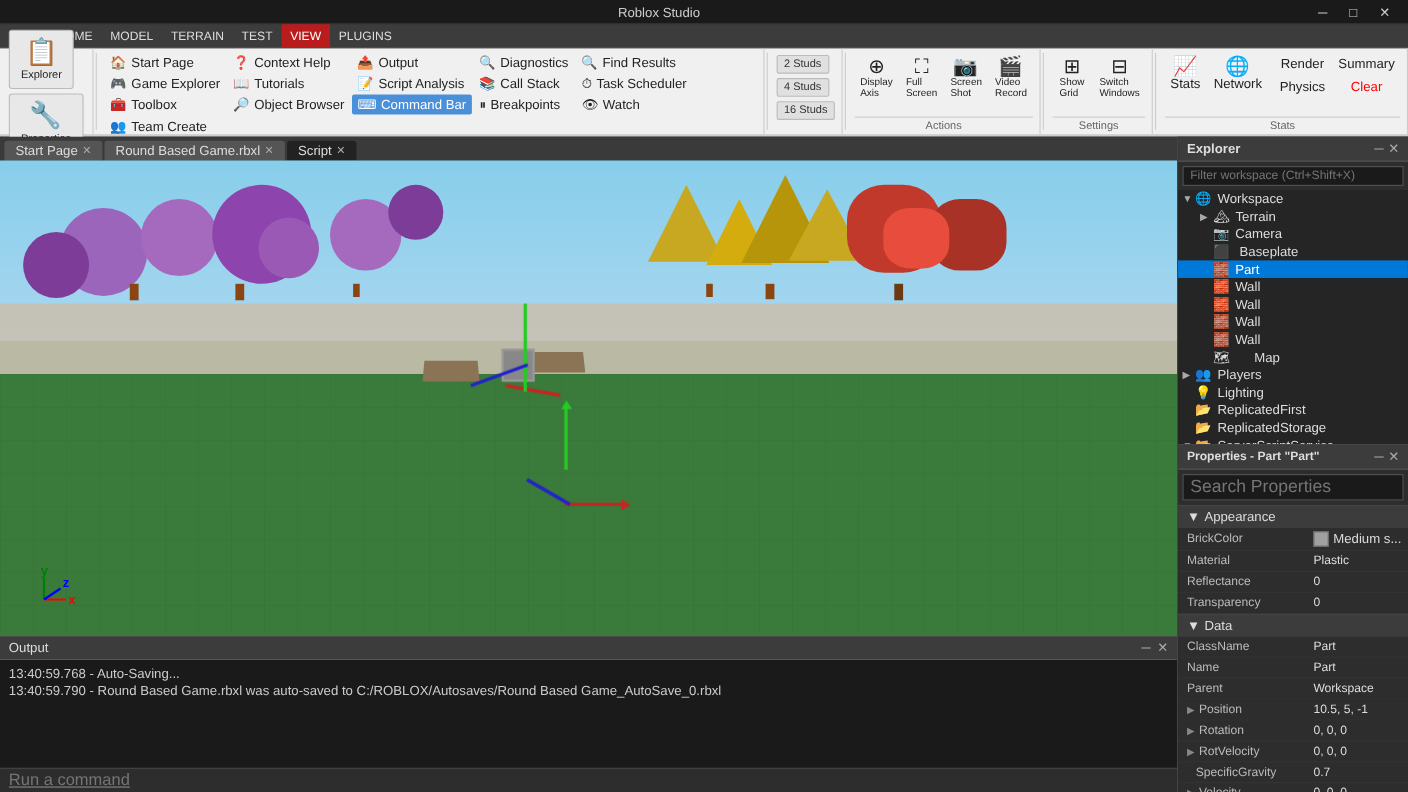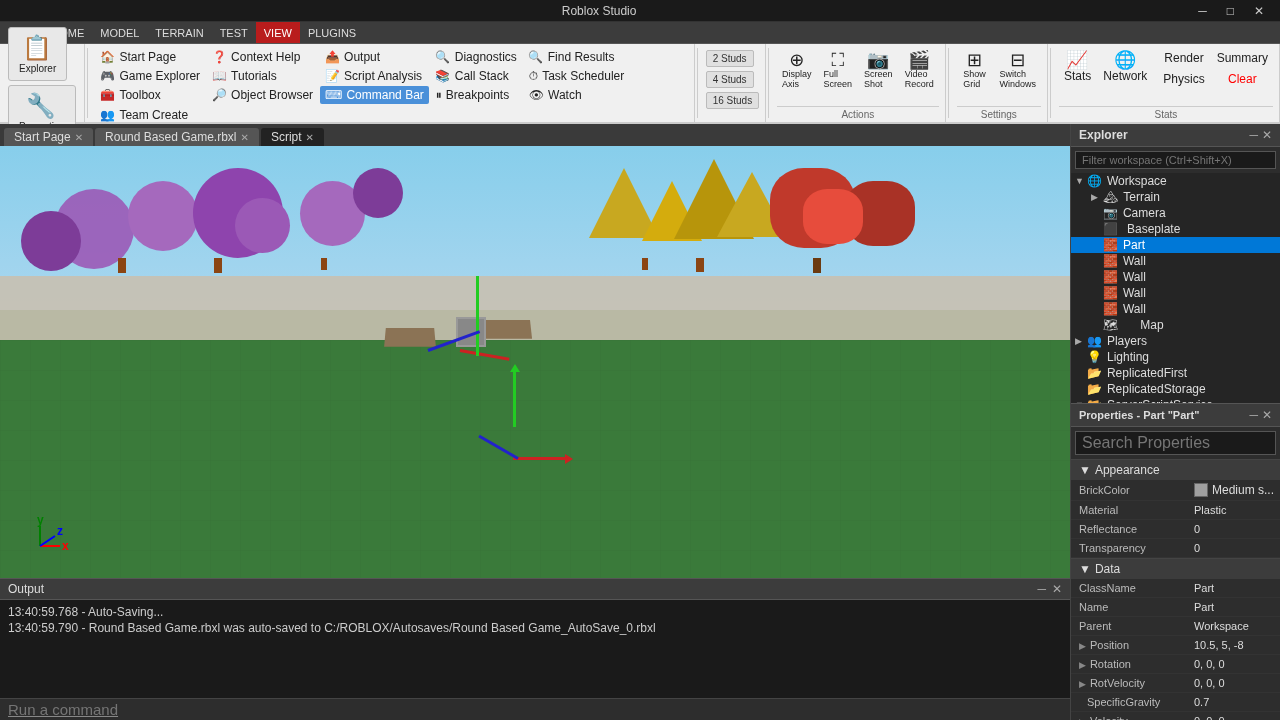--- a/index.html
+++ b/index.html
@@ -780,21 +780,21 @@
           <span class="prop-name">Parent</span>
           <span class="prop-value">Workspace</span>
         </div>
       </div>
 
       <div class="properties-section">
         <div class="prop-row">
           <span class="prop-name">
             <span class="prop-expand">▶</span>Position
           </span>
-          <span class="prop-value">10.5, 5, -8</span>
+          <span class="prop-value">10.5, 5, -1</span>
         </div>
         <div class="prop-row">
           <span class="prop-name">
             <span class="prop-expand">▶</span>Rotation
           </span>
           <span class="prop-value">0, 0, 0</span>
         </div>
         <div class="prop-row">
           <span class="prop-name">
             <span class="prop-expand">▶</span>RotVelocity

